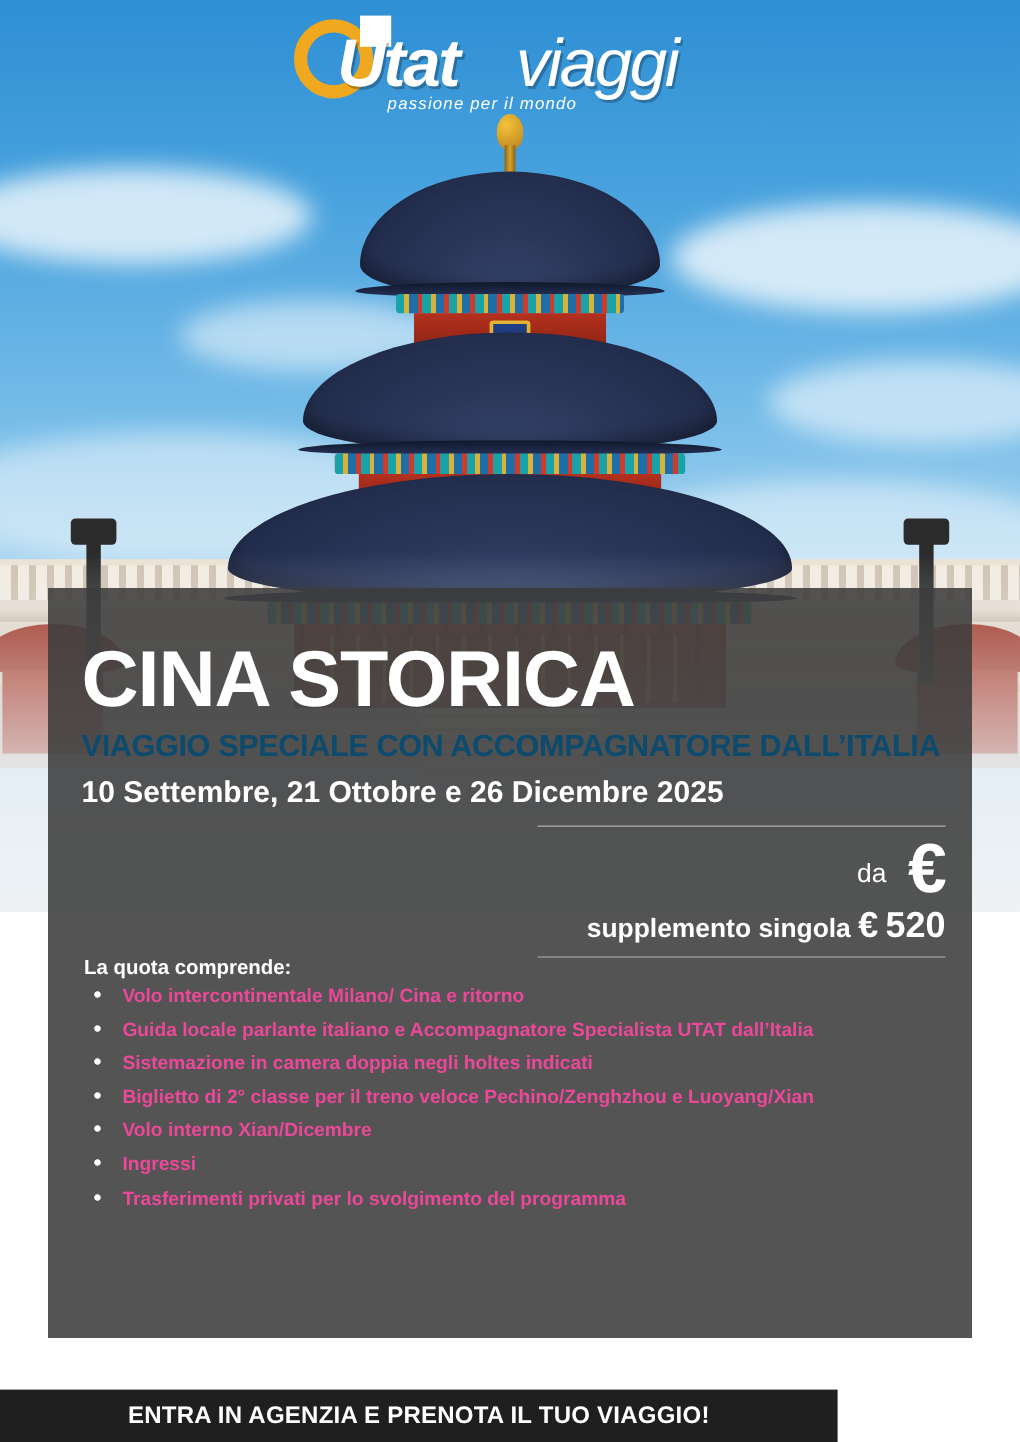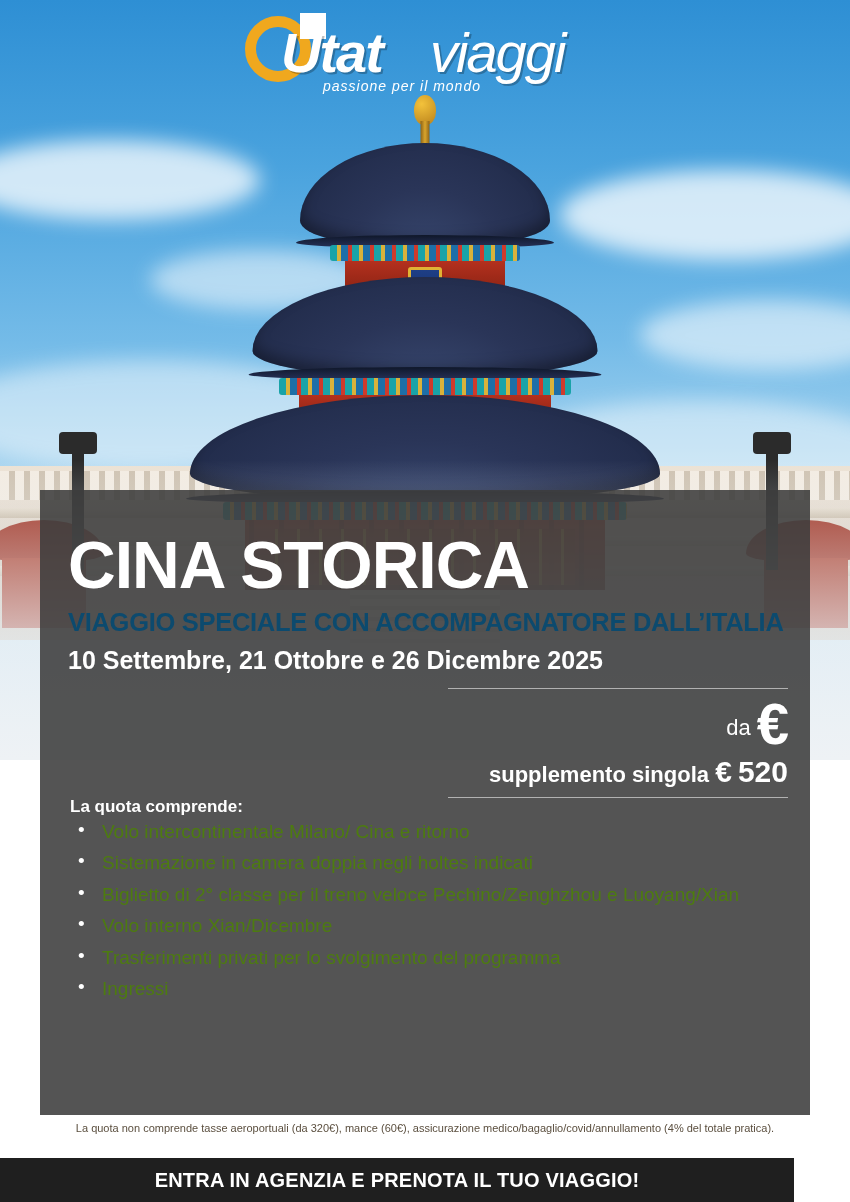--- a/index.html
+++ b/index.html
@@ -181,52 +181,52 @@
     color:#ffffff; font-size:25px; font-weight:700;
   }
 
   .price-box {
     position:absolute; right:22px; top:198px; width:340px;
     border-top:1px solid rgba(255,255,255,.55);
     border-bottom:1px solid rgba(255,255,255,.55);
     padding:6px 0 8px 0;
     text-align:right;
   }
-  .price-row { display:flex; align-items:flex-end; justify-content:flex-end; gap:6px; }
+  .price-row { display:flex; align-items:flex-end; justify-content:flex-end; gap:18px; }
   .price-da { color:#fff; font-size:22px; font-weight:400; padding-bottom:12px; }
   .price-main { color:#fff; font-size:58px; font-weight:700; line-height:1; letter-spacing:-1px;}
   .supp {
     color:#fff; font-size:22px; font-weight:700; text-align:right; margin-top:2px;
   }
   .supp .amount { font-size:30px; font-weight:700; }
 
   .incl-title {
     position:absolute; left:30px; top:307px;
     color:#ffffff; font-size:17px; font-weight:700;
   }
   .incl-list {
     position:absolute; left:30px; top:332px; width:700px;
     list-style:none;
   }
   .incl-list li {
     position:relative;
-    color:#4d7c0f; font-size:19px; font-weight:400;
+    color:#ec4899; font-size:16px; font-weight:700;
     padding-left:32px; margin-bottom:10.5px; line-height:1.1;
   }
   .incl-list li::before {
     content:"•"; position:absolute; left:8px; top:-2px; font-size:19px; color:#ffffff;
   }
 
   
   .disclaimer {
     position:absolute; left:0; top:1122px; width:850px;
     text-align:center; color:#5b4f3f; font-size:11px;
   }
   .cta {
-    position:absolute; left:0; bottom:0; width:794px; height:44px;
+    position:absolute; left:0; bottom:0; width:698px; height:44px;
     background:#1f1f1f; color:#ffffff;
     display:flex; align-items:center; justify-content:center;
     font-size:20px; font-weight:700; letter-spacing:.2px;
   }
 
   
   .logo {
     position:absolute; left:50%; top:14px; transform:translateX(-50%);
     width:360px; height:78px;text-decoration:underline;
   }
@@ -331,24 +331,24 @@
       <div class="supp">
         <span>supplemento singola</span>
         <span class="amount">€</span>
         <span class="amount">520</span>
       </div>
     </div>
 
     <div class="incl-title">La quota comprende:</div>
     <ul class="incl-list">
       <li>Volo intercontinentale Milano/ Cina e ritorno</li>
+      <li>Guida locale parlante italiano e Accompagnatore Specialista UTAT dall’Italia</li>
       <li>Sistemazione in camera doppia negli holtes indicati</li>
       <li>Biglietto di 2° classe per il treno veloce Pechino/Zenghzhou e Luoyang/Xian</li>
       <li>Volo interno Xian/Dicembre</li>
+      <li>Ingressi</li>
       <li>Trasferimenti privati per lo svolgimento del programma</li>
-      <li>Ingressi</li>
     </ul>
   </div>
 
-  <div class="disclaimer">La quota non comprende tasse aeroportuali (da 320€), mance (60€), assicurazione medico/bagaglio/covid/annullamento (4% del totale pratica).</div>
 
   <div class="cta">ENTRA IN AGENZIA E PRENOTA IL TUO VIAGGIO!</div>
 </div>
 
 </body></html>

